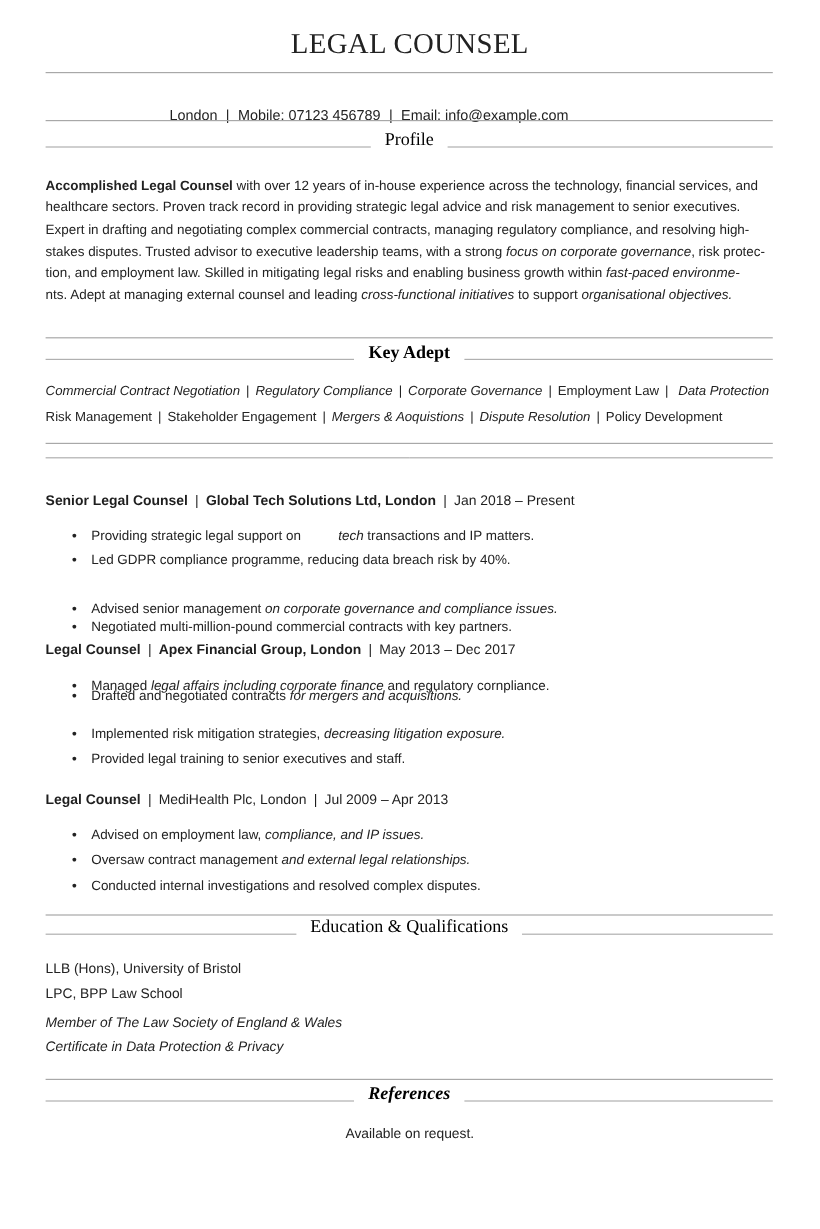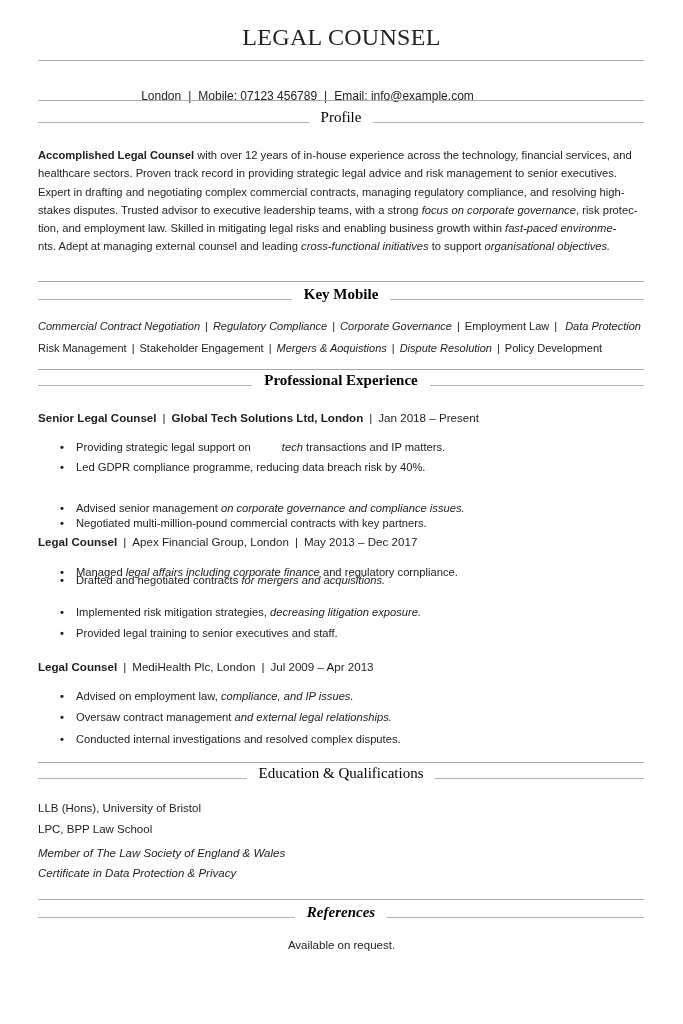--- a/index.html
+++ b/index.html
@@ -44,39 +44,38 @@
     <div><span>healthcare sectors. Proven track record in providing strategic legal advice and risk management to senior executives.</span></div>
     <div><span>Expert in drafting and negotiating complex commercial contracts, managing regulatory compliance, and resolving high-</span></div>
     <div><span>stakes disputes. Trusted advisor to executive leadership teams, with a strong </span><span style="font-style: italic;">focus on corporate governance</span><span>, risk protec-</span></div>
     <div><span>tion, and employment law. Skilled in mitigating legal risks and enabling business growth within </span><span style="font-style: italic;">fast-paced environme-</span></div>
     <div><span>nts. Adept at managing external counsel and leading </span><span style="font-style: italic;">cross-functional initiatives</span><span> to support </span><span style="font-style: italic;">organisational objectives.</span></div>
   </div>
 
 <div class="rule" style="top:281px"></div>
 <div class="heading bold" style="top:286px">
   <span class="side"></span>
-  <span class="htxt">Key Mobile</span>
+  <span class="htxt">Key Adept</span>
   <span class="side"></span>
 </div>
 <div class="skills-row" style="top:320px" id="skills-row-0"><span style="font-style: italic;">Commercial Contract Negotiation</span><span class="sep">|</span><span style="font-style: italic;">Regulatory Compliance</span><span class="sep">|</span><span style="font-style: italic;">Corporate Governance</span><span class="sep">|</span><span>Employment Law</span><span class="sep">|</span><span style="font-style: italic;"> Data Protection</span></div>
 <div class="skills-row" style="top:342px" id="skills-row-1"><span>Risk Management</span><span class="sep">|</span><span>Stakeholder Engagement</span><span class="sep">|</span><span style="font-style: italic;">Mergers &amp; Aoquistions</span><span class="sep">|</span><span style="font-style: italic;">Dispute Resolution</span><span class="sep">|</span><span>Policy Development</span></div>
 
 <div class="rule" style="top:369px"></div>
 <div class="heading bold" style="top:372px">
   <span class="side"></span>
-  <span class="htxt">Professional Experience</span>
   <span class="side"></span>
 </div>
 <div id="jobs">
     <div class="job" style="top: 411px;"><span style="font-weight: bold;">Senior Legal Counsel</span><span class="sep">|</span><span style="font-weight: bold;">Global Tech Solutions Ltd, London</span><span class="sep">|</span><span>Jan 2018 – Present</span></div>
     <div class="bullet" style="top: 441px;"><span class="dot">•</span><span>Providing strategic legal support on </span><span style="font-style: italic; padding-left: 28px;">tech</span><span> transactions and IP matters.</span></div>
     <div class="bullet" style="top: 461px;"><span class="dot">•</span><span>Led GDPR compliance programme, reducing data breach risk by 40%.</span></div>
     <div class="bullet" style="top: 482px; margin-top: 35px;"><span class="dot">•</span><span>Negotiated multi-million-pound commercial contracts with key partners.</span></div>
     <div class="bullet" style="top: 502px;"><span class="dot">•</span><span>Advised senior management </span><span style="font-style: italic;">on corporate governance and compliance issues.</span></div>
-    <div class="job" style="top: 535px;"><span style="font-weight: bold;">Legal Counsel</span><span class="sep">|</span><span style="font-weight: normal;">Apex Financial Group, London</span><span class="sep">|</span><span>May 2013 – Dec 2017</span></div>
+    <div class="job" style="top: 535px;"><span style="font-weight: bold;">Legal Counsel</span><span class="sep">|</span><span style="font-weight: bold;">Apex Financial Group, London</span><span class="sep">|</span><span>May 2013 – Dec 2017</span></div>
     <div class="bullet" style="top: 566px;"><span class="dot">•</span><span>Managed </span><span style="font-style: italic;">legal affairs including corporate finance</span><span> and regulatory cornpliance.</span></div>
     <div class="bullet" style="top: 574px;"><span class="dot">•</span><span>Drafted and negotiated contracts </span><span style="font-style: italic;">for mergers and acquisitions.</span></div>
     <div class="bullet" style="top: 606px;"><span class="dot">•</span><span>Implemented risk mitigation strategies, </span><span style="font-style: italic;">decreasing litigation exposure.</span></div>
     <div class="bullet" style="top: 627px;"><span class="dot">•</span><span>Provided legal training to senior executives and staff.</span></div>
     <div class="job" style="top: 660px;"><span style="font-weight: bold;">Legal Counsel</span><span class="sep">|</span><span>MediHealth Plc, London</span><span class="sep">|</span><span>Jul 2009 – Apr 2013</span></div>
     <div class="bullet" style="top: 690px;"><span class="dot">•</span><span>Advised on employment law, </span><span style="font-style: italic;">compliance, and IP issues.</span></div>
     <div class="bullet" style="top: 711px;"><span class="dot">•</span><span>Oversaw contract management </span><span style="font-style: italic;">and external legal relationships.</span></div>
     <div class="bullet" style="top: 733px;"><span class="dot">•</span><span>Conducted internal investigations and resolved complex disputes.</span></div>
   </div>
 

